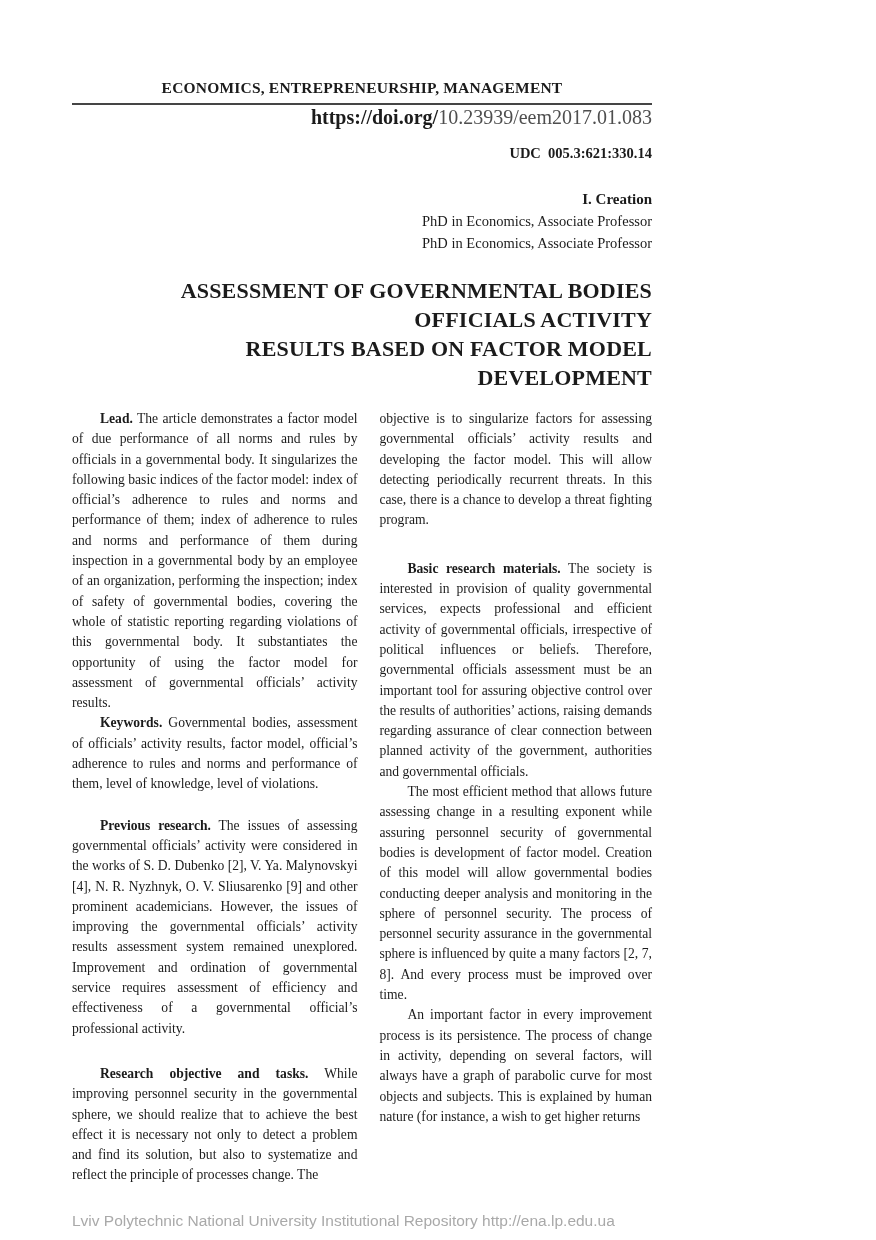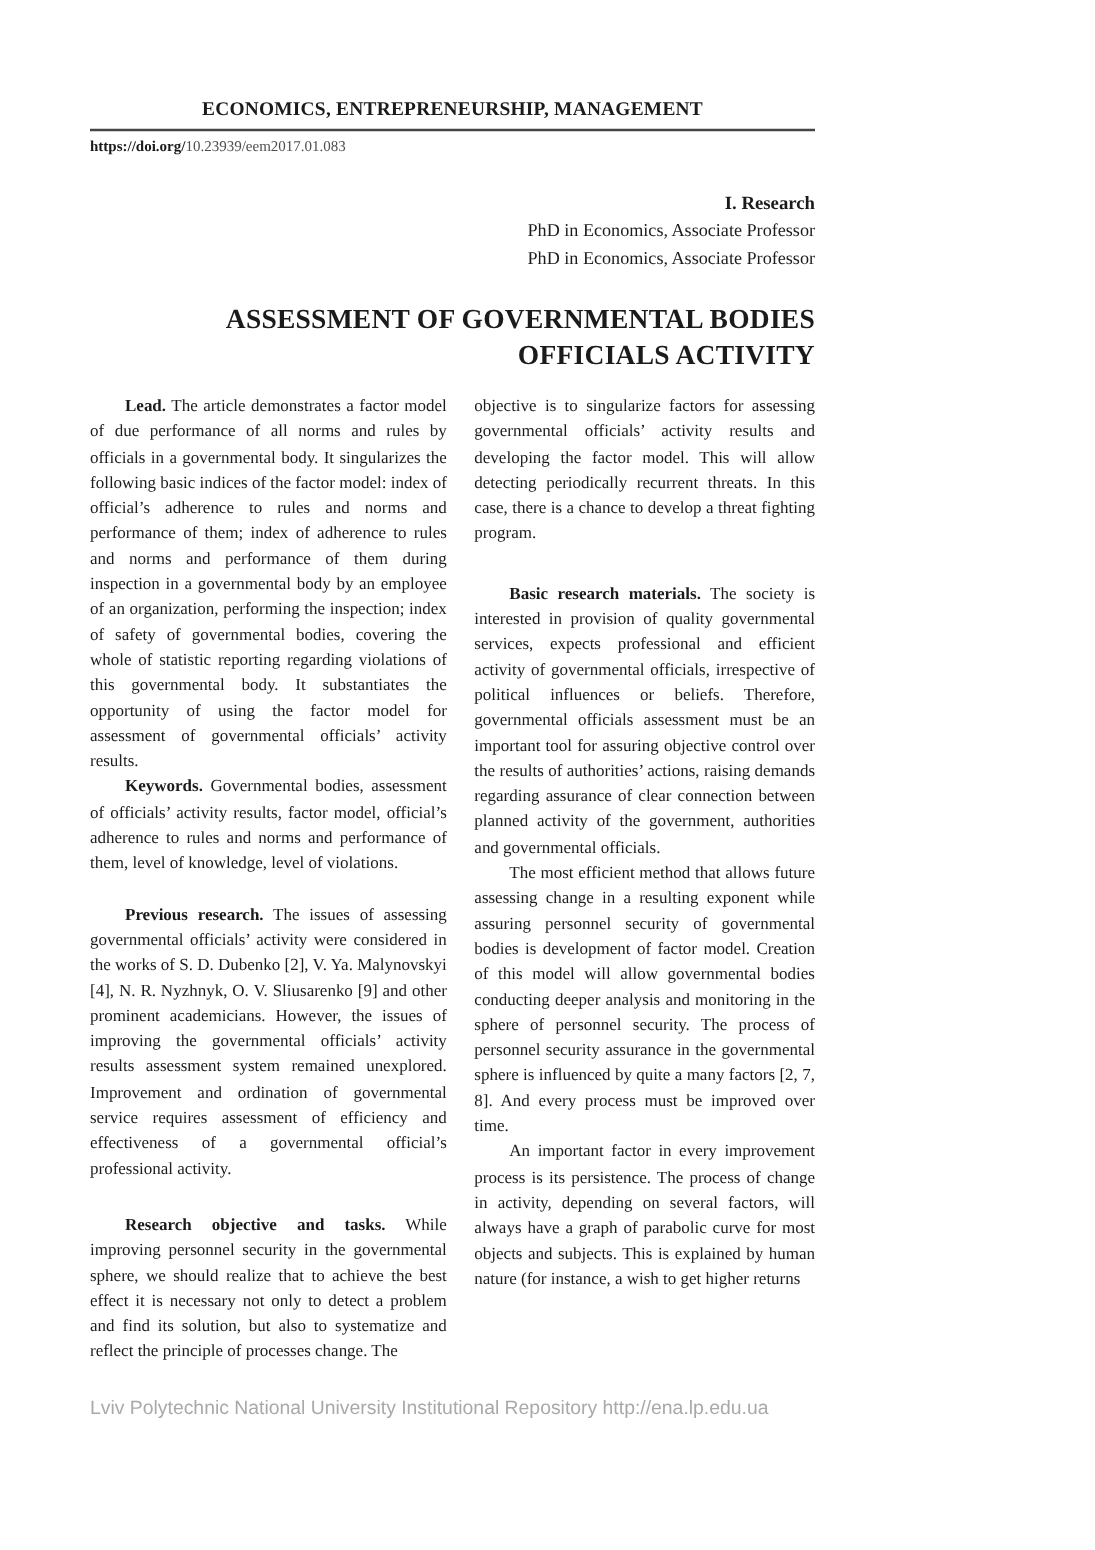--- a/index.html
+++ b/index.html
@@ -22,22 +22,22 @@
   }
   .header-rule {
     border: none; border-top: 2px solid #454545;
     margin: 5px 0 0 0;
   }
   .volume {
     margin-top: 16px; font-weight: bold;
     font-size: 14.5px; line-height: 20px;
   }
   .doi-line {
-    margin-top: 2px; 
-    font-size: 12px; line-height: 20px;
+    margin-top: 2px; text-align: right;
+    font-size: 20px; line-height: 20px;
   }
   .doi-prefix { font-weight: bold; color: #1b1b1b; }
   .doi-suffix { font-weight: normal; color: #4e4e4e; }
   .udc-line {
     margin-top: 16px; text-align: right; font-weight: bold;
     font-size: 14.5px; line-height: 20px; white-space: pre;
   }
   
   .authors { margin-top: 25px; text-align: right; }
   .author-name {
@@ -83,29 +83,31 @@
 <div class="page">
 
   <div class="journal-header">ECONOMICS, ENTREPRENEURSHIP, MANAGEMENT</div>
   <hr class="header-rule">
 
 
   <div class="doi-line">
     <span class="doi-prefix">https://doi.org/</span><span class="doi-suffix">10.23939/eem2017.01.083</span>
   </div>
 
+  <div class="udc-line">UDC  005.3:621:330.14</div>
 
   <div class="authors">
-    <div class="author-name">I. Research</div>
+    <div class="author-name">I. Creation</div>
     <div class="author-line">PhD in Economics, Associate Professor</div>
     <div class="author-line">PhD in Economics, Associate Professor</div>
   </div>
 
   <div class="article-title">
     <div>ASSESSMENT OF GOVERNMENTAL BODIES OFFICIALS ACTIVITY</div>
+    <div>RESULTS BASED ON FACTOR MODEL DEVELOPMENT</div>
   </div>
 
   <div class="columns">
 
     <div class="col col-left">
       <p class="para indent"><b class="plabel">Lead.</b><span> The article demonstrates a factor model of due performance of all norms and rules by officials in a governmental body. It singularizes the following basic indices of the factor model: index of official’s adherence to rules and norms and performance of them; index of adherence to rules and norms and performance of them during inspection in a governmental body by an employee of an organization, performing the inspection; index of safety of governmental bodies, covering the whole of statistic reporting regarding violations of this governmental body. It substantiates the opportunity of using the factor model for assessment of governmental officials’ activity results.</span></p>
 
       <p class="para indent"><b class="plabel">Keywords.</b><span> Governmental bodies, assessment of officials’ activity results, factor model, official’s adherence to rules and norms and performance of them, level of knowledge, level of violations.</span></p>
 
       <p class="para indent gap-sm"><b class="plabel">Previous research.</b><span> The issues of assessing governmental officials’ activity were considered in the works of S. D. Dubenko [2], V. Ya. Malynovskyi [4], N. R. Nyzhnyk, O. V. Sliusarenko [9] and other prominent academicians. However, the issues of improving the governmental officials’ activity results assessment system remained unexplored. Improvement and ordination of governmental service requires assessment of efficiency and effectiveness of a governmental official’s professional activity.</span></p>

